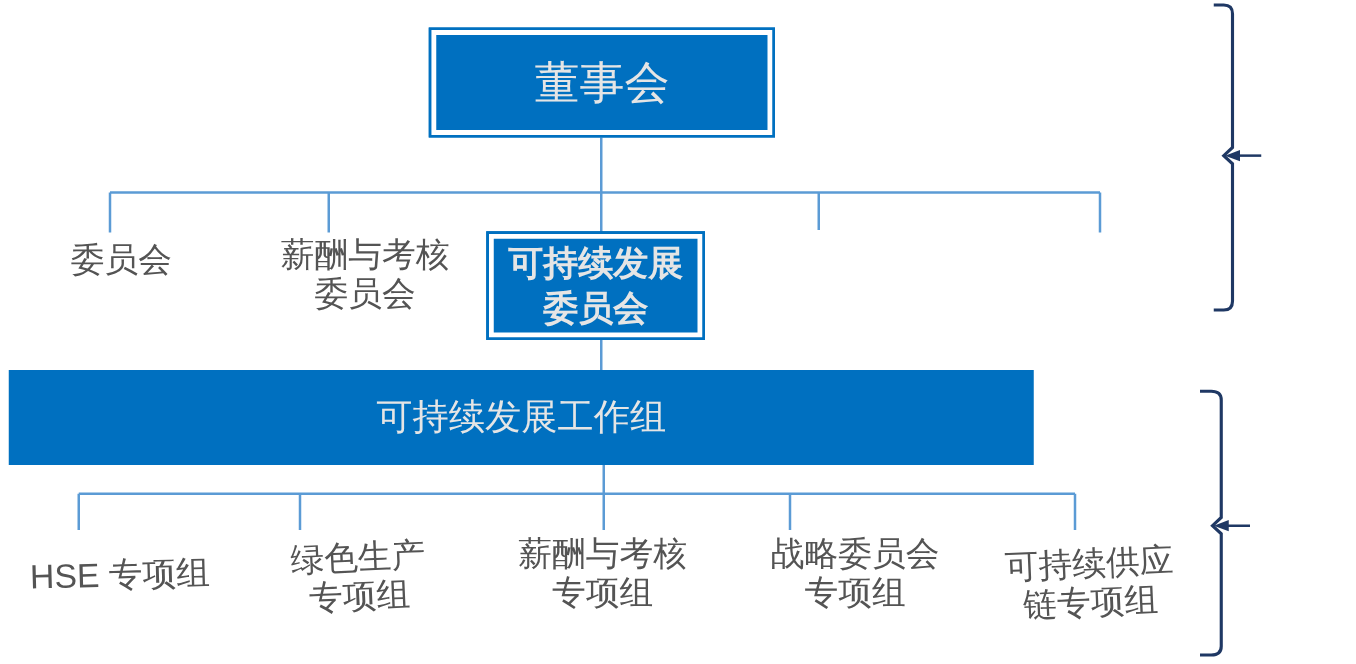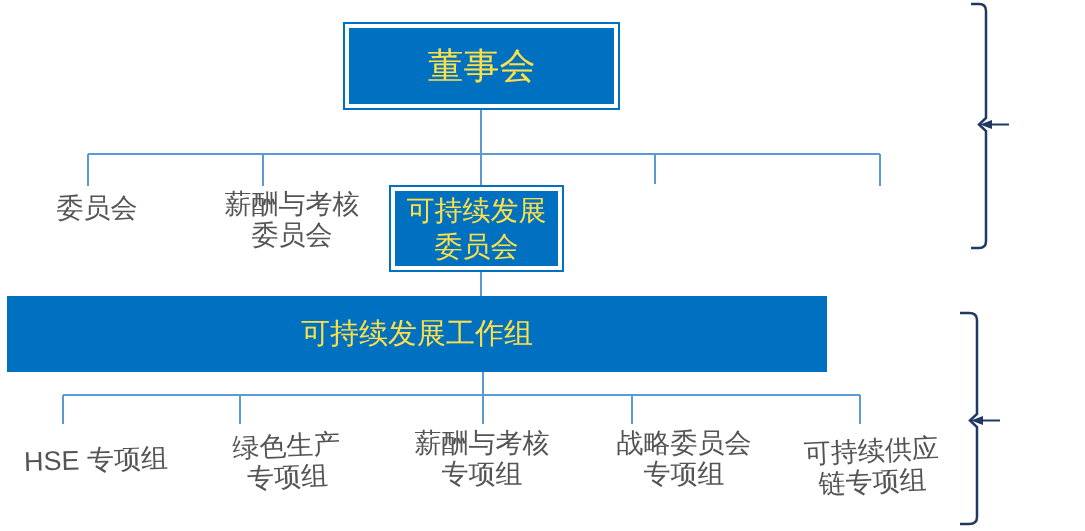--- a/index.html
+++ b/index.html
@@ -7,26 +7,26 @@
     position:relative;width:1085px;height:531px;background:#ffffff;overflow:hidden;
     font-family:"Liberation Sans","DejaVu Sans",sans-serif;
   }
   .layer{position:absolute;inset:0;pointer-events:none;}
 
   
   .blue-box{
     position:absolute;box-sizing:border-box;
     background:#0070C0;border:2px solid #0070C0;
     box-shadow:inset 0 0 0 4px #ffffff;
-    color:#fde047;display:flex;flex-direction:column;
+    color:#e5e5e5;display:flex;flex-direction:column;
     align-items:center;justify-content:center;text-align:center;
   }
   .blue-box.plain{box-shadow:none;border:none;}
   .box-root{left:343px;top:22px;width:277px;height:88px;font-size:36px;}
-  .box-committee{left:389px;top:185px;width:175px;height:87px;font-size:28px;font-weight:normal;line-height:36px;}
+  .box-committee{left:389px;top:185px;width:175px;height:87px;font-size:28px;font-weight:bold;line-height:36px;}
   .box-workgroup{left:7px;top:296px;width:820px;height:76px;font-size:29px;}
 
   
   .gray-label{
     position:absolute;width:170px;text-align:center;color:#545454;
     font-size:27px;line-height:31px;font-weight:400;
   }
   .tilt-1{transform:rotate(-1.5deg);}
   .tilt-2{transform:rotate(-2.5deg);}
 

